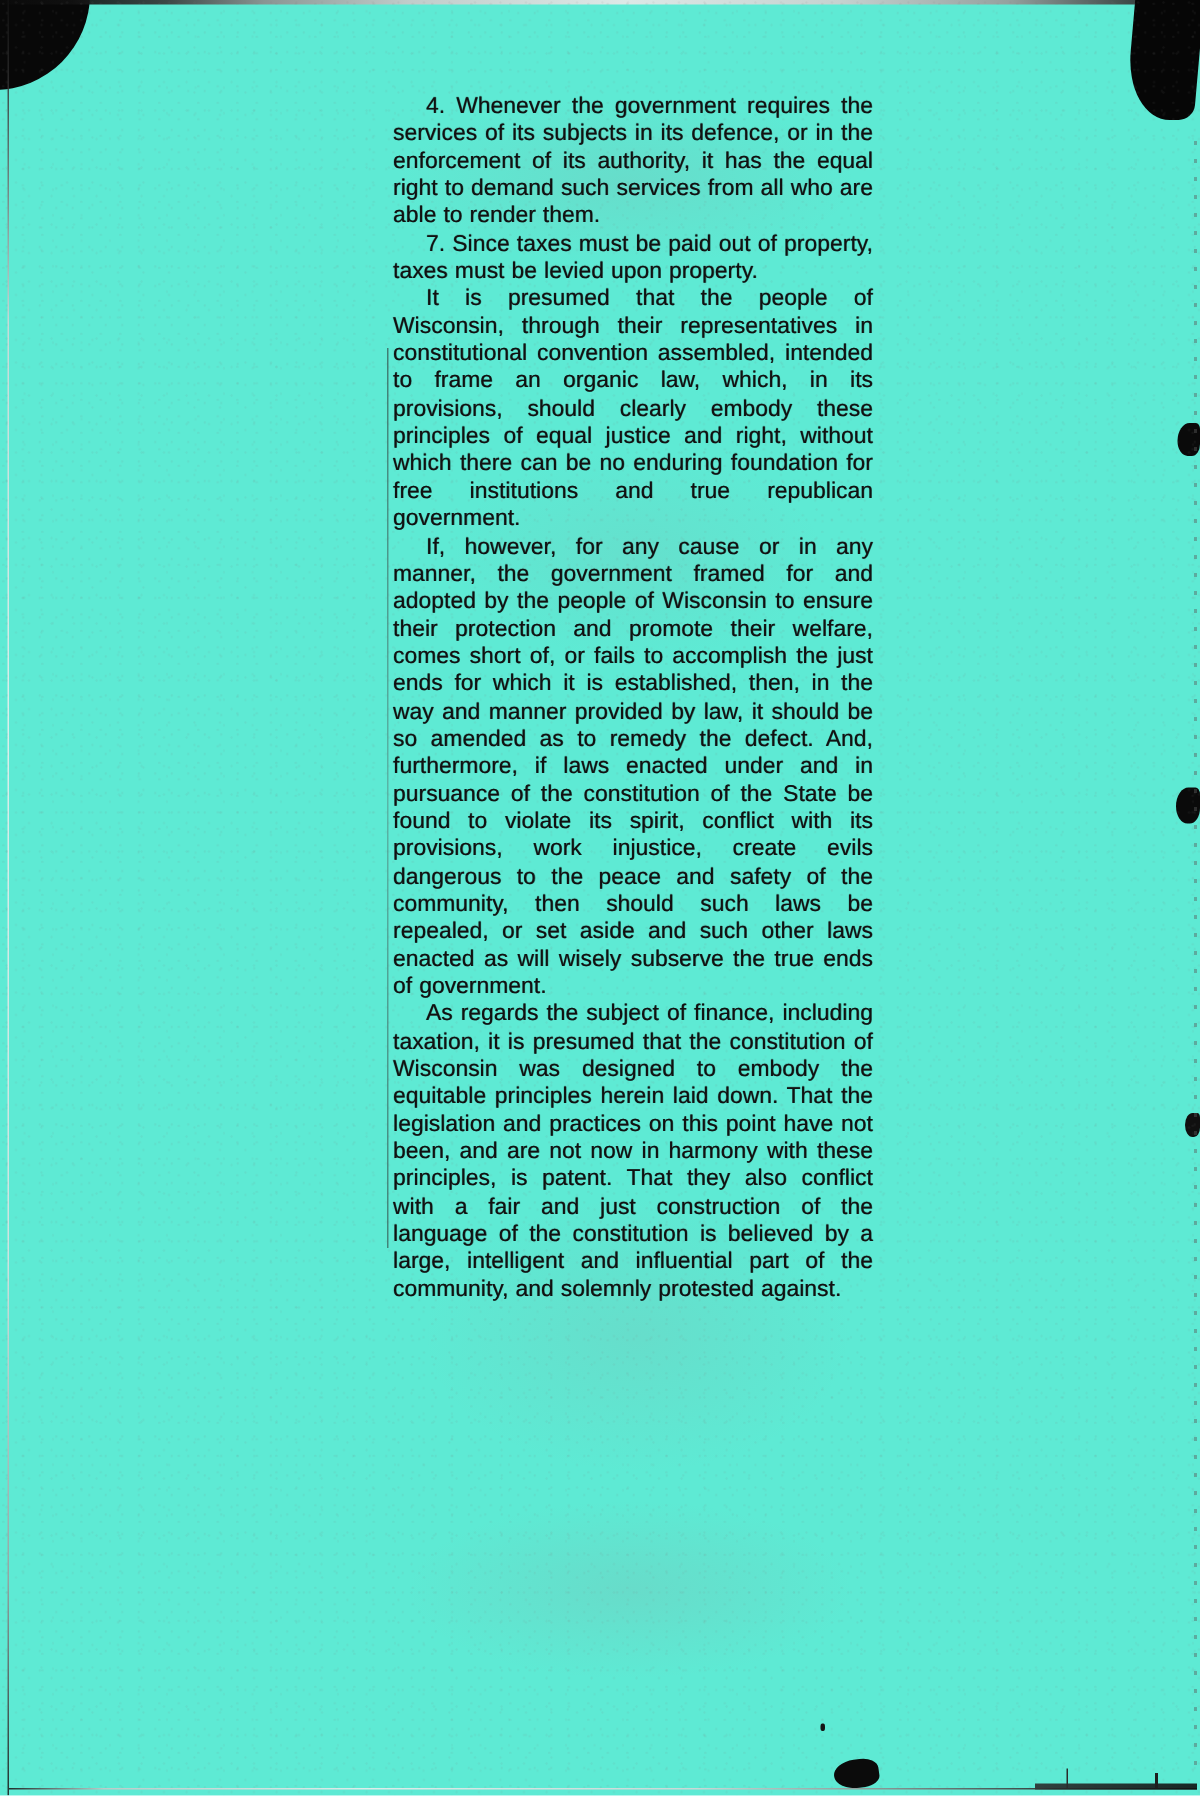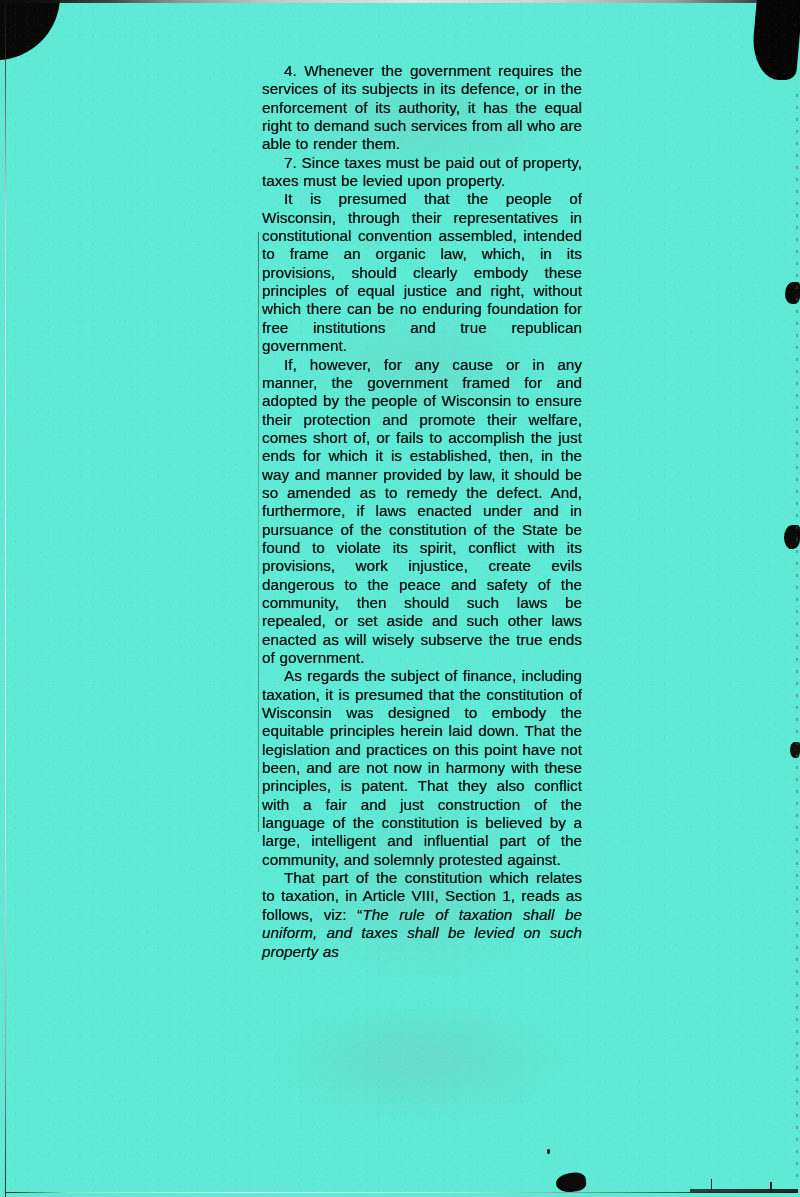--- a/index.html
+++ b/index.html
@@ -160,21 +160,20 @@
   <div class="smudge" id="sm4"></div>
 
   <div id="column-rule"></div>
 
   <div id="text-column">
     <p class="para">4. Whenever the government requires the services of its subjects in its defence, or in the enforcement of its authority, it has the equal right to demand such services from all who are able to render them.</p>
     <p class="para">7. Since taxes must be paid out of property, taxes must be levied upon property.</p>
     <p class="para">It is presumed that the people of Wisconsin, through their representatives in constitutional convention assembled, intended to frame an organic law, which, in its provisions, should clearly embody these principles of equal justice and right, without which there can be no enduring foundation for free institutions and true republican government.</p>
     <p class="para">If, however, for any cause or in any manner, the government framed for and adopted by the people of Wisconsin to ensure their protection and promote their welfare, comes short of, or fails to accomplish the just ends for which it is established, then, in the way and manner provided by law, it should be so amended as to remedy the defect. And, furthermore, if laws enacted under and in pursuance of the constitution of the State be found to violate its spirit, conflict with its provisions, work injustice, create evils dangerous to the peace and safety of the community, then should such laws be repealed, or set aside and such other laws enacted as will wisely subserve the true ends of government.</p>
     <p class="para">As regards the subject of finance, including taxation, it is presumed that the constitution of Wisconsin was designed to embody the equitable principles herein laid down. That the legislation and practices on this point have not been, and are not now in harmony with these principles, is patent. That they also conflict with a fair and just construction of the language of the constitution is believed by a large, intelligent and influential part of the community, and solemnly protested against.</p>
-    <p class="para"><span>That part of the constitution which relates to taxation, in Article VIII, Section 1, reads as follows, viz: “</span><span class="itl">The rule of taxation shall be uniform, and taxes shall be levied on such property as</span></p>
   </div>
 
   <div class="artifact" id="speck-bottom"></div>
   <div class="artifact" id="blob-bottom"></div>
   <div class="artifact" id="edge-bottom-dark"></div>
   <div class="artifact" id="edge-bottom-line"></div>
   <div class="artifact" id="edge-bottom-tick1"></div>
   <div class="artifact" id="edge-bottom-tick2"></div>
 </div>
 

